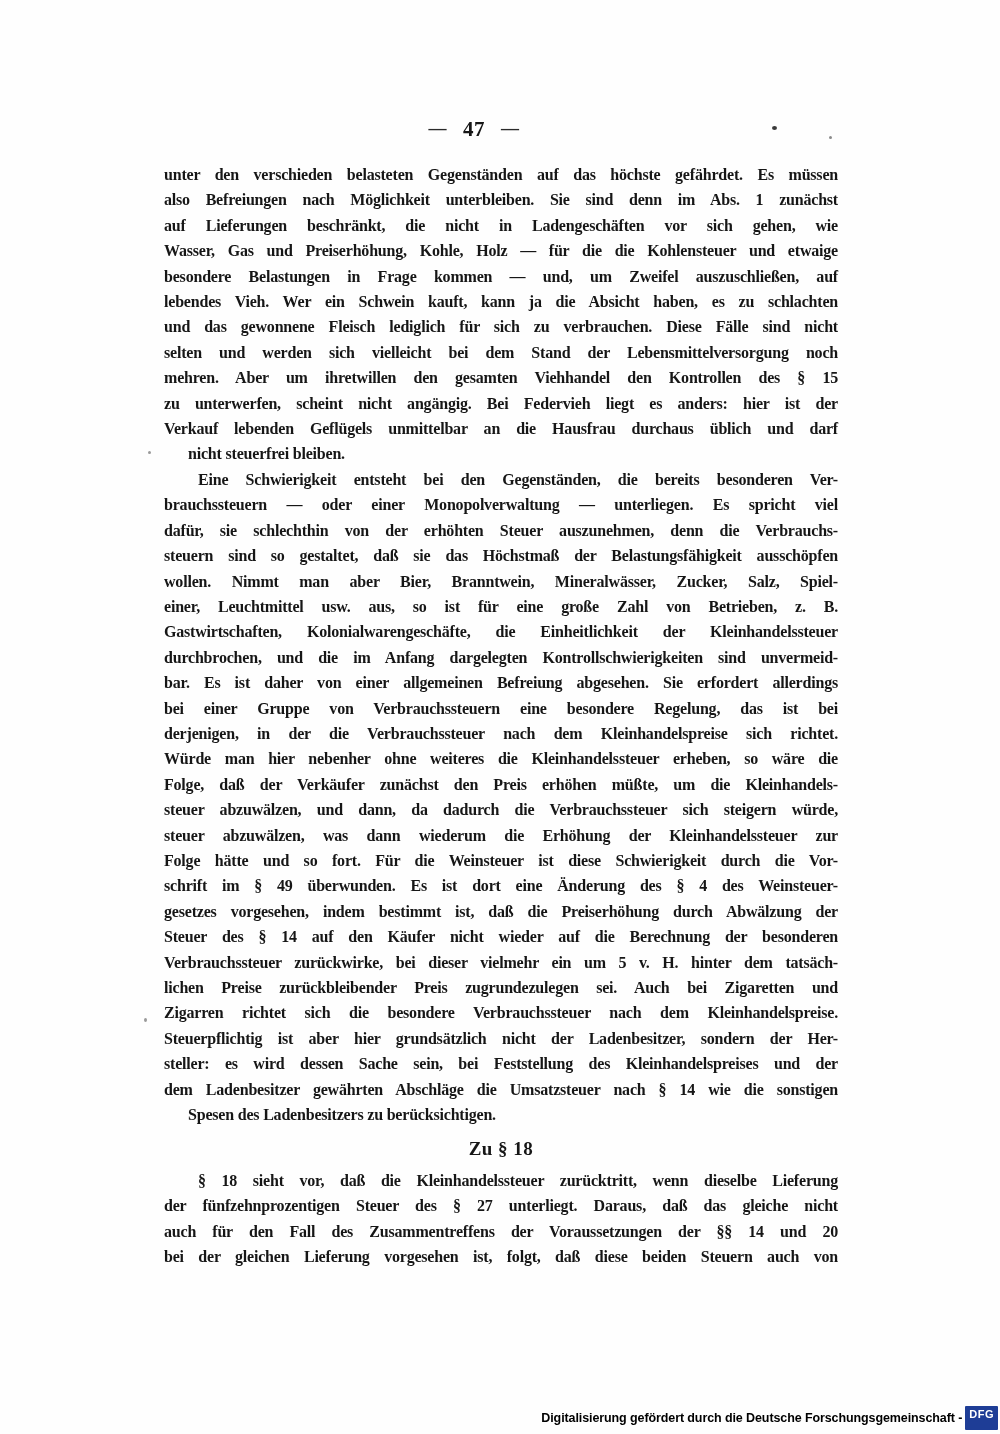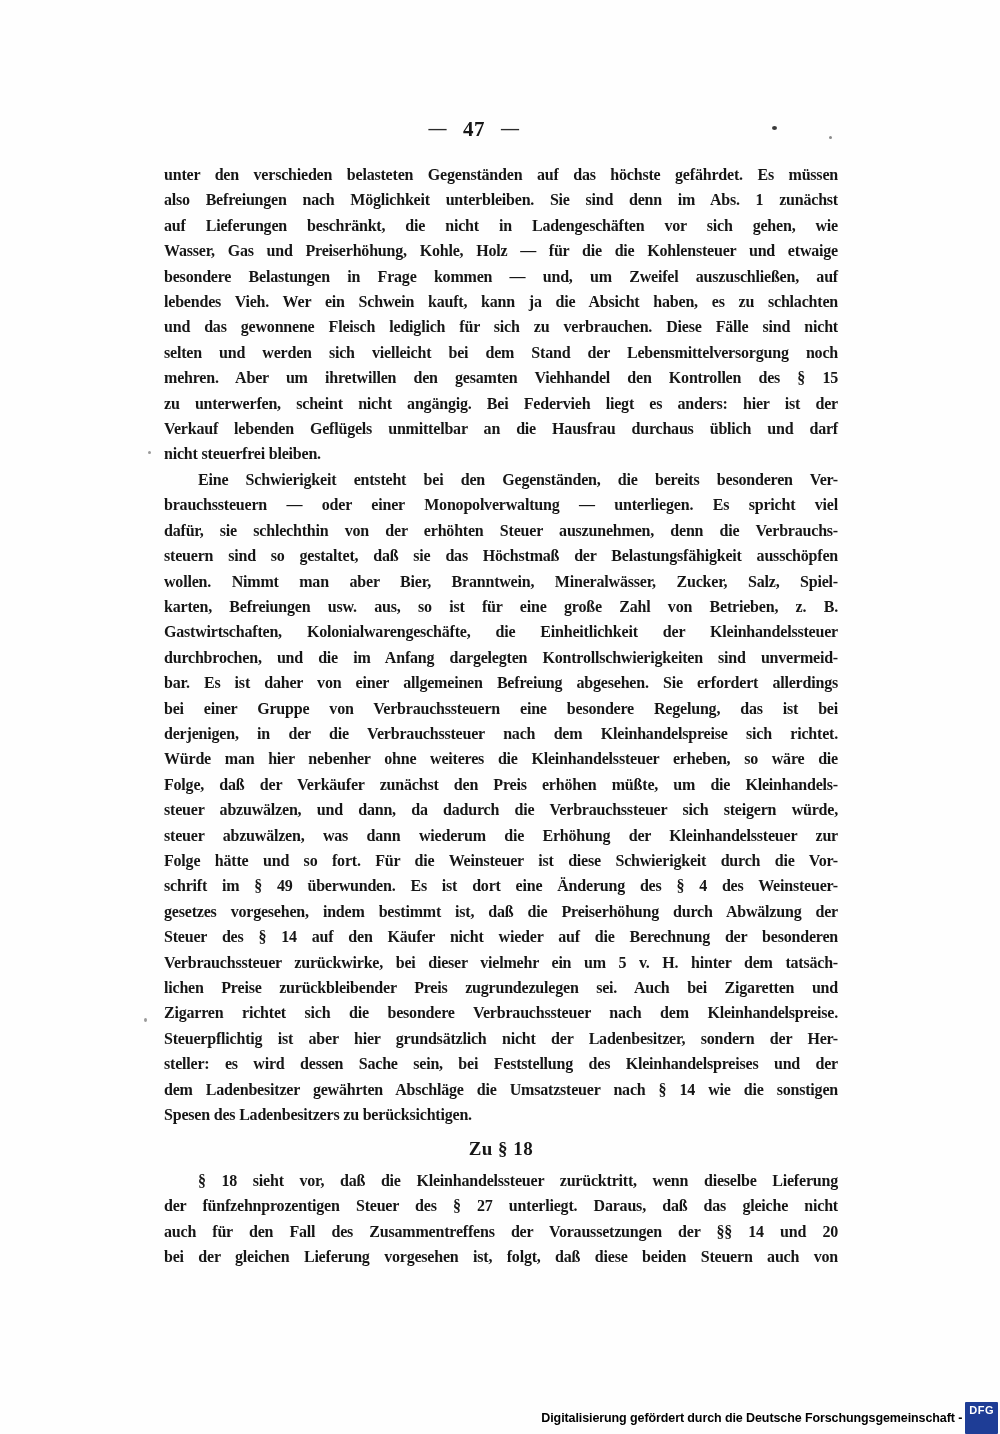--- a/index.html
+++ b/index.html
@@ -46,20 +46,21 @@
     letter-spacing: -0.2px;
   }
   .para { margin: 0; }
   .text-line {
     min-height: 25.4px;
     text-align: justify;
     text-align-last: justify;
   }
   .text-line.last {
     text-align-last: left;
+    margin-left: 24px;
   }
   .para.indent .text-line:first-child { text-indent: 34px; }
 
   .section-heading {
     text-align: center;
     font-weight: bold;
     font-size: 19px;
     letter-spacing: 0.5px;
     margin: 9px 0 6px 0;
     line-height: 25.4px;
@@ -71,21 +72,21 @@
     display: flex; align-items: center; gap: 3px;
     font-family: "Liberation Sans", sans-serif;
     font-weight: bold; font-size: 12.5px; color: #000;
     letter-spacing: -0.1px;
     text-align: right;
   }
   .dfg-logo {
     display: inline-block;
     color: #ffffff;
     font-size: 11px; font-weight: bold;
-    padding: 3px 4px 18px 4px;
+    padding: 3px 4px 10px 4px;
     letter-spacing: 0.5px;
     border-radius: 1px;
     line-height: 11px;
   }
 </style>
 </head>
 <body>
 
 <div class="page">
 
@@ -112,21 +113,21 @@
         <div class="text-line">zu unterwerfen, scheint nicht angängig. Bei Federvieh liegt es anders: hier ist der</div>
         <div class="text-line">Verkauf lebenden Geflügels unmittelbar an die Hausfrau durchaus üblich und darf</div>
         <div class="text-line last">nicht steuerfrei bleiben.</div>
       </div>
     <div class="para indent">
         <div class="text-line">Eine Schwierigkeit entsteht bei den Gegenständen, die bereits besonderen Ver-</div>
         <div class="text-line">brauchssteuern — oder einer Monopolverwaltung — unterliegen. Es spricht viel</div>
         <div class="text-line">dafür, sie schlechthin von der erhöhten Steuer auszunehmen, denn die Verbrauchs-</div>
         <div class="text-line">steuern sind so gestaltet, daß sie das Höchstmaß der Belastungsfähigkeit ausschöpfen</div>
         <div class="text-line">wollen. Nimmt man aber Bier, Branntwein, Mineralwässer, Zucker, Salz, Spiel-</div>
-        <div class="text-line">karten, Befreiungen usw. aus, so ist für eine große Zahl von Betrieben, z. B.</div>
+        <div class="text-line">einer, Leuchtmittel usw. aus, so ist für eine große Zahl von Betrieben, z. B.</div>
         <div class="text-line">Gastwirtschaften, Kolonialwarengeschäfte, die Einheitlichkeit der Kleinhandelssteuer</div>
         <div class="text-line">durchbrochen, und die im Anfang dargelegten Kontrollschwierigkeiten sind unvermeid-</div>
         <div class="text-line">bar. Es ist daher von einer allgemeinen Befreiung abgesehen. Sie erfordert allerdings</div>
         <div class="text-line">bei einer Gruppe von Verbrauchssteuern eine besondere Regelung, das ist bei</div>
         <div class="text-line">derjenigen, in der die Verbrauchssteuer nach dem Kleinhandelspreise sich richtet.</div>
         <div class="text-line">Würde man hier nebenher ohne weiteres die Kleinhandelssteuer erheben, so wäre die</div>
         <div class="text-line">Folge, daß der Verkäufer zunächst den Preis erhöhen müßte, um die Kleinhandels-</div>
         <div class="text-line">steuer abzuwälzen, und dann, da dadurch die Verbrauchssteuer sich steigern würde,</div>
         <div class="text-line">steuer abzuwälzen, was dann wiederum die Erhöhung der Kleinhandelssteuer zur</div>
         <div class="text-line">Folge hätte und so fort. Für die Weinsteuer ist diese Schwierigkeit durch die Vor-</div>

